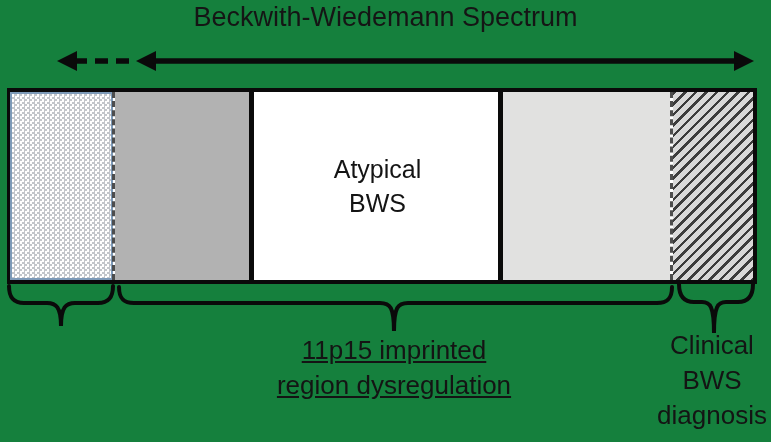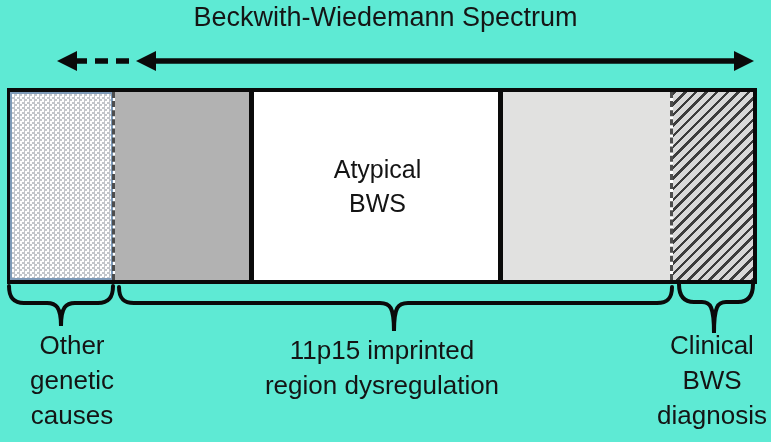--- a/index.html
+++ b/index.html
@@ -1,20 +1,20 @@
 <!DOCTYPE html>
 <html><head>
 <meta charset="utf-8">
 <style>
   html, body { margin: 0; padding: 0; background: #ffffff; }
   .figure {
     position: relative;
     width: 771px;
     height: 442px;
-    background: #5eead4;
+    background: #15803d;
     overflow: hidden;
     font-family: "Liberation Sans", sans-serif;
     color: #111111;
   }
   .title {
     position: absolute;
     top: 2px; left: 0; width: 100%;
     text-align: center;
     font-size: 27px;
     font-weight: 400;
@@ -71,21 +71,21 @@
   .lbl-bws        { left: 544px; width: 180px; }
 
   .callout-label {
     position: absolute;
     text-align: center;
     font-size: 26px; line-height: 35px;
     white-space: pre-line;
     color: #141414;
   }
   .lbl-other     { left: 6px;   width: 132px; top: 328px; }
-  .lbl-imprinted { left: 222px; width: 320px; top: 333px; }
+  .lbl-imprinted { left: 234px; width: 320px; top: 333px; text-decoration: underline; }
   .lbl-clinical  { left: 643px; width: 138px; top: 328px; }
 </style>
 </head>
 <body>
 
 <div class="figure">
 
   <div class="title">Beckwith-Wiedemann Spectrum</div>
 
   <svg class="arrows-svg" width="771" height="88" viewBox="0 0 771 88">
@@ -113,22 +113,19 @@
 
   <div class="seg-label lbl-atypical">Atypical
 BWS</div>
 
   <svg class="braces-svg" width="771" height="60" viewBox="0 0 771 60">
     <path d="M 9,3 C 9,14 13,20 24,20 L 47,20 C 56,20 61,24 61,43 C 61,24 66,20 75,20 L 98,20 C 109,20 113,14 113,3" fill="none" stroke="#0a0a0a" stroke-width="4" stroke-linecap="round"></path>
     <path d="M 119,4 C 119,15 123,20 134,20 L 380,20 C 390,20 394,24 394,48 C 394,24 398,20 408,20 L 657,20 C 668,20 672,15 672,4" fill="none" stroke="#0a0a0a" stroke-width="4" stroke-linecap="round"></path>
     <path d="M 679,1 C 679,12 683,19 694,19 L 702,19 C 710,19 714,23 714,50 C 714,23 718,19 726,19 L 738,19 C 749,19 753,12 753,1" fill="none" stroke="#0a0a0a" stroke-width="4" stroke-linecap="round"></path>
   </svg>
 
-  <div class="callout-label lbl-other">Other
-genetic
-causes</div>
   <div class="callout-label lbl-imprinted">11p15 imprinted
 region dysregulation</div>
   <div class="callout-label lbl-clinical">Clinical
 BWS
 diagnosis</div>
 
 </div>
 
 </body></html>

